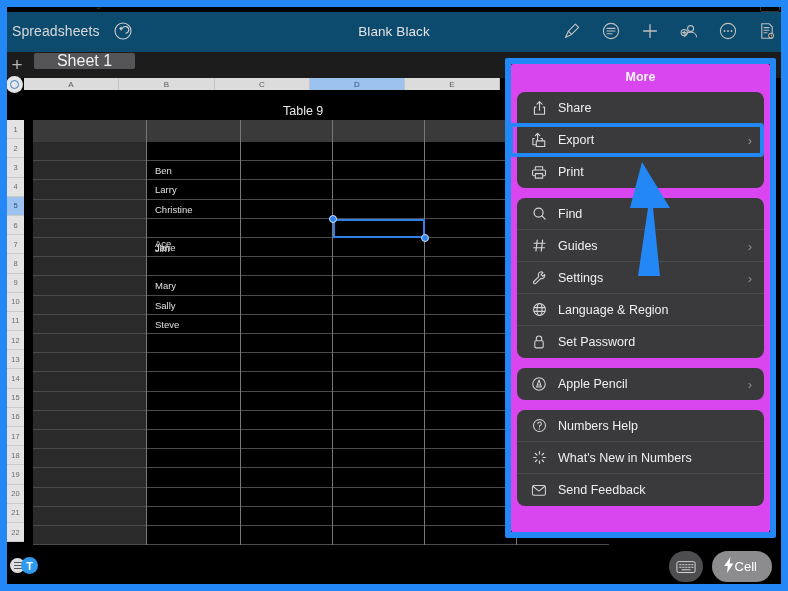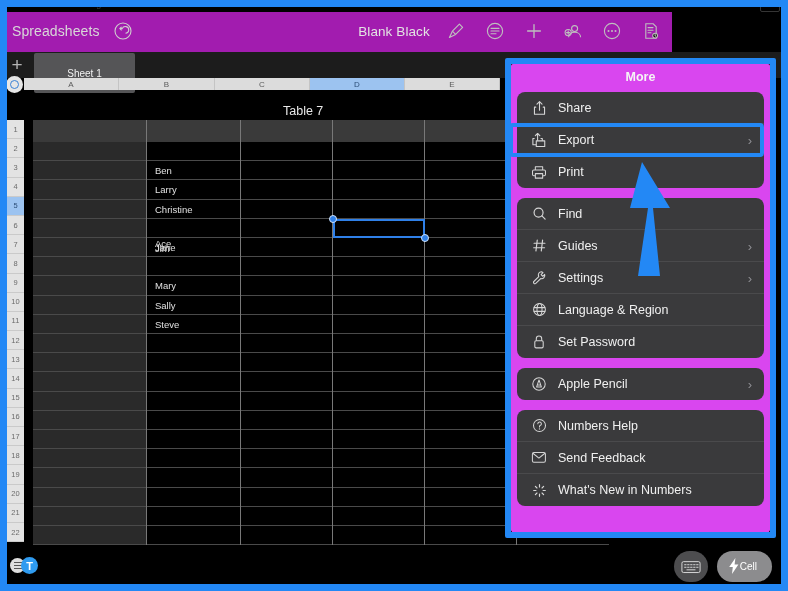--- a/index.html
+++ b/index.html
@@ -25,22 +25,22 @@
   }
   .statusbar .sb-left{position:absolute;left:28px;top:-1px;opacity:.45;letter-spacing:.3px;}
   .statusbar .sb-right{position:absolute;right:16px;top:-1px;opacity:.45;letter-spacing:.3px;}
   .sb-batt{
     position:absolute;right:8px;top:2px;width:18px;height:8px;
     border:1px solid #6a6a6a;border-radius:2px;opacity:.5;
   }
 
   
   .navbar{
-    position:absolute;left:0;top:12px;width:672px;height:40px;
-    background:#a21caf;z-index:6;
+    position:absolute;left:0;top:12px;width:788px;height:40px;
+    background:#0c4a6e;z-index:6;
   }
   .nav-back{
     position:absolute;left:12px;top:11px;color:#d8d8d8;font-size:14px;
     letter-spacing:.1px;
   }
   .nav-undo{
     position:absolute;left:113px;top:9px;width:20px;height:20px;
     color:#cfcfcf;
   }
   .doc-title{
@@ -54,22 +54,22 @@
   
   .tabstrip{
     position:absolute;left:0;top:52px;width:788px;height:26px;
     background:#1c1c1c;z-index:6;
   }
   .tab-add{
     position:absolute;left:8px;top:3px;width:18px;height:18px;
     color:#b4b4b4;display:flex;align-items:center;justify-content:center;font-size:19px;line-height:1;
   }
   .tab-sheet{
-    position:absolute;left:34px;top:1px;height:40px;width:101px;
-    background:#555557;color:#f2f2f2;font-size:10px;
+    position:absolute;left:34px;top:1px;height:16px;width:101px;
+    background:#555557;color:#f2f2f2;font-size:16px;
     display:flex;align-items:center;justify-content:center;
     border-radius:2px;
   }
 
   
   .colbar{
     position:absolute;left:0;top:78px;width:788px;height:12px;z-index:6;
   }
   .col-origin{
     position:absolute;left:6px;top:-2px;width:17px;height:17px;border-radius:50%;
@@ -129,21 +129,21 @@
     color:#fff;font-size:11px;font-weight:bold;display:flex;align-items:center;justify-content:center;
   }
   .bb-status{margin-left:6px;color:#2a2a2a;font-size:9.5px;filter:blur(.7px);}
   .bb-right{position:absolute;right:16px;top:6px;display:flex;gap:9px;align-items:center;}
   .bb-kb{
     width:34px;height:31px;border-radius:16px;background:#4d4d4f;
     display:flex;align-items:center;justify-content:center;color:#e3e3e3;
   }
   .bb-cell{
     height:31px;padding:0 15px 0 11px;border-radius:16px;background:#8c8c8e;
-    display:flex;align-items:center;color:#ffffff;font-size:10px;
+    display:flex;align-items:center;color:#ffffff;font-size:13px;
   }
 
   
   .more-wrap{position:absolute;left:505px;top:58px;width:271px;z-index:30;}
   .more-outline{
     position:absolute;left:0;top:0;width:271px;height:480px;
     border:6px solid #2388f5;box-sizing:border-box;border-radius:2px;pointer-events:none;z-index:3;
   }
   .more-panel{
     position:absolute;left:4px;top:4px;width:263px;height:472px;
@@ -283,21 +283,21 @@
       <div class="rowcell">16</div>
       <div class="rowcell">17</div>
       <div class="rowcell">18</div>
       <div class="rowcell">19</div>
       <div class="rowcell">20</div>
       <div class="rowcell">21</div>
       <div class="rowcell">22</div>
     </div>
 
   <div class="canvas">
-    <div class="table-title">Table 7</div>
+    <div class="table-title">Table 9</div>
     <div class="grid" id="grid">
       <div class="grid-headrow"></div>
     <div class="gcell-shade" style="left: 0px; top: 22px; width: 114px; height: 403.2px;"></div>
         <div class="grow" style="top: 22px;"></div>
         <div class="grow" style="top: 41.2px;"></div>
         <div class="grow" style="top: 60.4px;"></div>
         <div class="grow" style="top: 79.6px;"></div>
         <div class="grow" style="top: 98.8px;"></div>
         <div class="grow" style="top: 118px;"></div>
         <div class="grow" style="top: 137.2px;"></div>
@@ -466,34 +466,34 @@
                 <svg width="15" height="15" viewBox="0 0 16 16" fill="none" stroke="currentColor" stroke-width="1.1" stroke-linecap="round">
                   <circle cx="8" cy="8" r="6.4"></circle>
                   <path d="M6.2 6.2a1.9 1.9 0 1 1 2.5 1.8c-.5.2-.7.6-.7 1.1v.4"></path>
                   <circle cx="8" cy="11.6" r=".75" fill="currentColor" stroke="none"></circle>
                 </svg>
               </span>
               <span>Numbers Help</span>
             </div>
             <div class="mitem">
               <span class="mi-icon">
+                <svg width="15" height="15" viewBox="0 0 16 16" fill="none" stroke="currentColor" stroke-width="1.25" stroke-linecap="round">
+                  <path d="M8 1.8v2.4M8 11.8v2.4M1.8 8h2.4M11.8 8h2.4M3.6 3.6l1.7 1.7M10.7 10.7l1.7 1.7M12.4 3.6l-1.7 1.7M5.3 10.7l-1.7 1.7"></path>
+                </svg>
+              </span>
+              <span>What's New in Numbers</span>
+            </div>
+            <div class="mitem">
+              <span class="mi-icon">
                 <svg width="16" height="13" viewBox="0 0 17 14" fill="none" stroke="currentColor" stroke-width="1.1" stroke-linejoin="round">
                   <rect x="1.4" y="1.6" width="14" height="10.6" rx="1.6"></rect>
                   <path d="M1.9 2.4 8.4 7.6 14.9 2.4"></path>
                 </svg>
               </span>
               <span>Send Feedback</span>
-            </div>
-            <div class="mitem">
-              <span class="mi-icon">
-                <svg width="15" height="15" viewBox="0 0 16 16" fill="none" stroke="currentColor" stroke-width="1.25" stroke-linecap="round">
-                  <path d="M8 1.8v2.4M8 11.8v2.4M1.8 8h2.4M11.8 8h2.4M3.6 3.6l1.7 1.7M10.7 10.7l1.7 1.7M12.4 3.6l-1.7 1.7M5.3 10.7l-1.7 1.7"></path>
-                </svg>
-              </span>
-              <span>What's New in Numbers</span>
             </div>
           </div>
         </div>
     </div>
     <div class="more-outline"></div>
     <div class="hl-box" id="hl-box" style="top: 65px;"></div>
   </div>
 
   <svg class="arrow" style="left:608px;top:160px;" width="70" height="120" viewBox="0 0 70 120">
     <path d="M34 2 L62 48 L45 48 L52 116 L30 116 L40 48 L22 48 Z" fill="#2388f5"></path>

